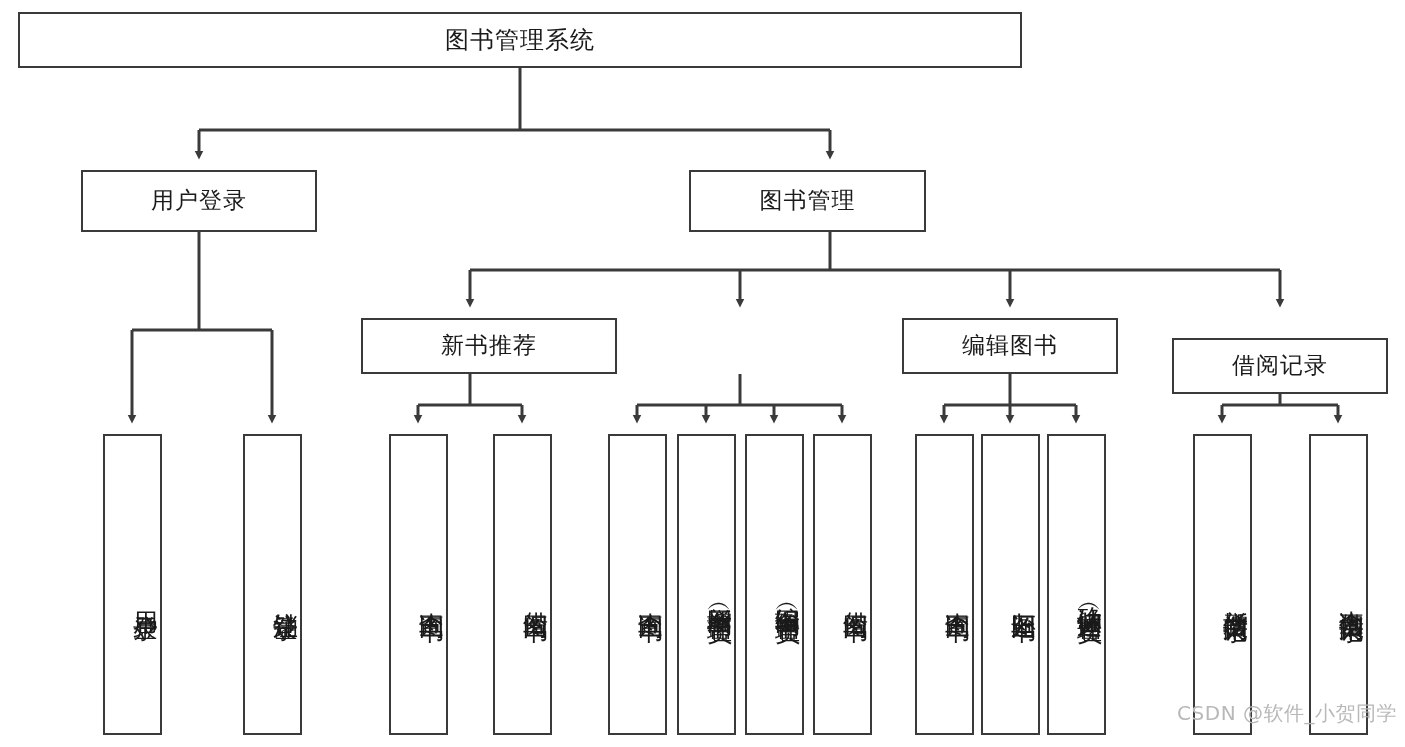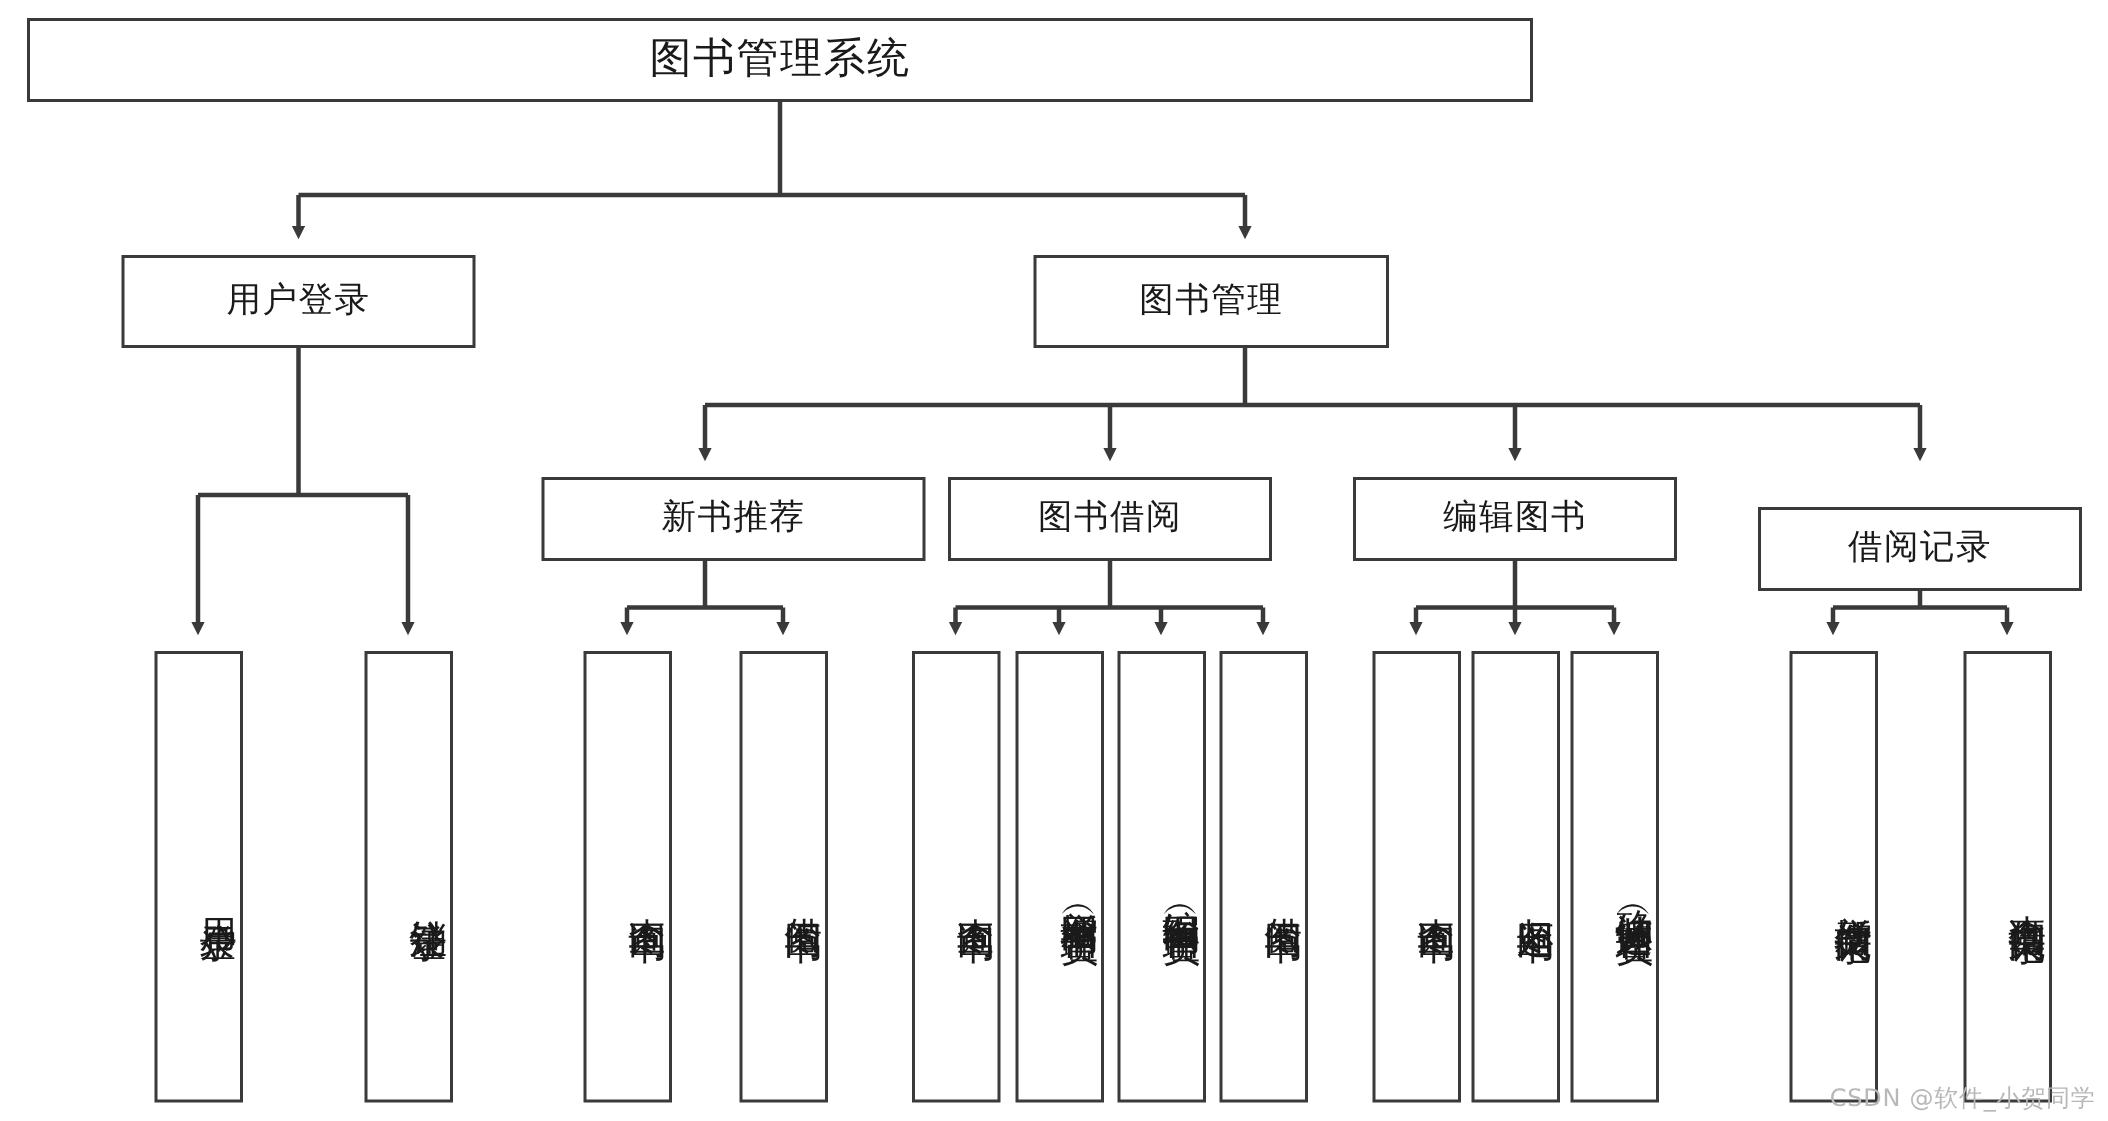--- a/index.html
+++ b/index.html
@@ -25,25 +25,25 @@
     writing-mode:vertical-rl;
     text-orientation:upright;
     font-size:25px;
     line-height:1.18;
     letter-spacing:2px;
     align-items:flex-start;
     justify-content:center;
     padding-top:22px;
   }
   .node.vert span{display:block;}
-  .node.root{font-size:28px;font-family:Liberation Serif, serif;}
+  .node.root{font-size:24px;}
   .watermark{
     position:absolute;
-    right:8px;bottom:4px;
-    font-size:16px;
+    right:8px;bottom:20px;
+    font-size:20px;
     color:#b8b8b8;
     letter-spacing:0.5px;
     white-space:nowrap;
   }
 </style>
 </head>
 <body>
 
 <div id="canvas">
 
@@ -104,23 +104,20 @@
   <div class="node horiz" style="left:81px;top:170px;width:236px;height:62px;">
     <span>用户登录</span>
   </div>
   <div class="node horiz" style="left:689px;top:170px;width:237px;height:62px;">
     <span>图书管理</span>
   </div>
 
   <div class="node horiz" style="left:361px;top:318px;width:256px;height:56px;">
     <span>新书推荐</span>
   </div>
-  <div class="node horiz" style="left:632px;top:318px;width:216px;height:56px;">
-    <span>图书借阅</span>
-  </div>
   <div class="node horiz" style="left:902px;top:318px;width:216px;height:56px;">
     <span>编辑图书</span>
   </div>
   <div class="node horiz" style="left:1172px;top:318px;width:216px;height:56px;margin-top:20px;">
     <span>借阅记录</span>
   </div>
 
   <div class="node vert" style="left:103px;top:434px;width:59px;height:301px;">
     <span>用户登录</span>
   </div>

